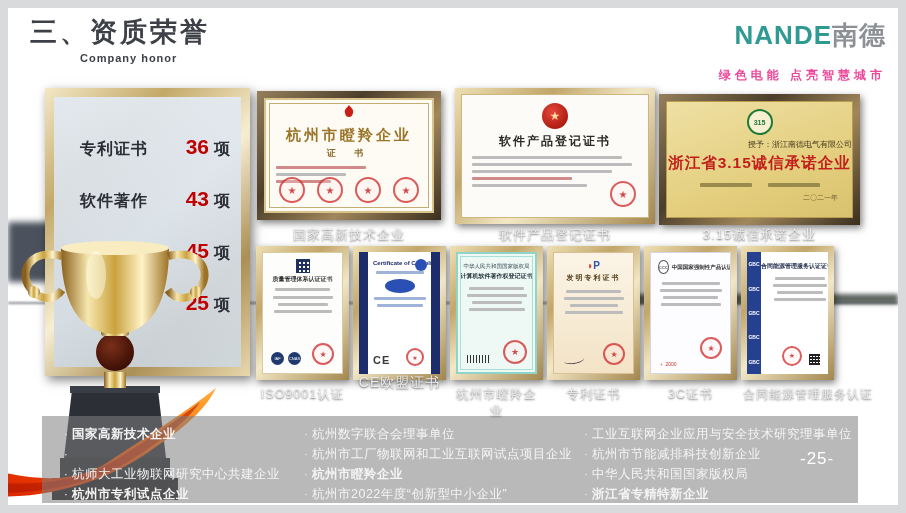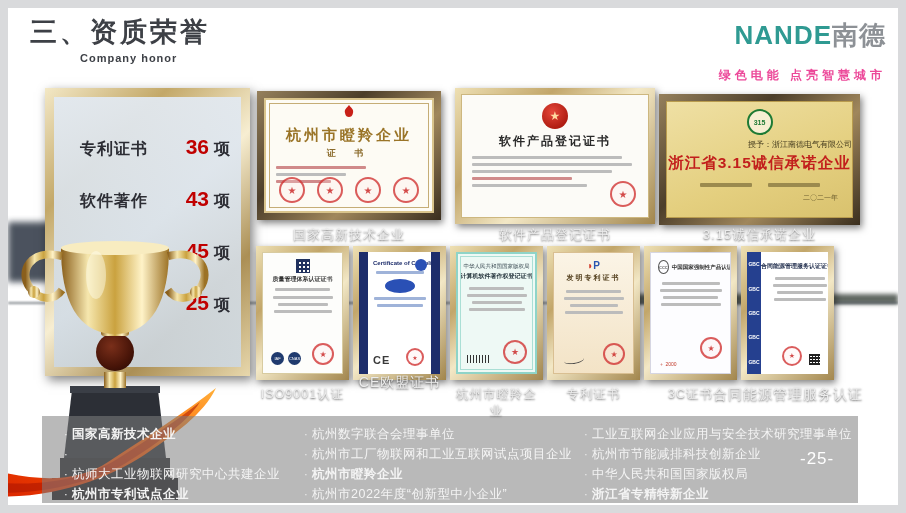--- a/index.html
+++ b/index.html
@@ -367,21 +367,21 @@
         <div class="seal emc-seal">★</div>
         <div class="qr"></div>
       </div>
     </div>
 
     <div class="cert-label" style="left:248px;top:316px;width:93px;font-size:12.5px">ISO9001认证</div>
     <div class="cert-label" style="left:345px;top:304px;width:93px;font-size:14px">CE欧盟证书</div>
     <div class="cert-label" style="left:442px;top:316px;width:93px;font-size:12.5px">杭州市瞪羚企业</div>
     <div class="cert-label" style="left:539px;top:316px;width:93px;font-size:12.5px">专利证书</div>
     <div class="cert-label" style="left:636px;top:316px;width:93px;font-size:12.5px">3C证书</div>
-    <div class="cert-label" style="left:700px;top:316px;width:160px;font-size:14px">合同能源管理服务认证</div>
+    <div class="cert-label" style="left:720px;top:316px;width:160px;font-size:12px">合同能源管理服务认证</div>
 
     <div class="overlay">
       <div class="hcol" style="left:18px">
         <div class="hitem bold">
             <span class="dot">·</span>
             <span class="txt">国家高新技术企业</span>
           </div>
         <div class="hitem">
             <span class="dot">·</span>
           </div>

